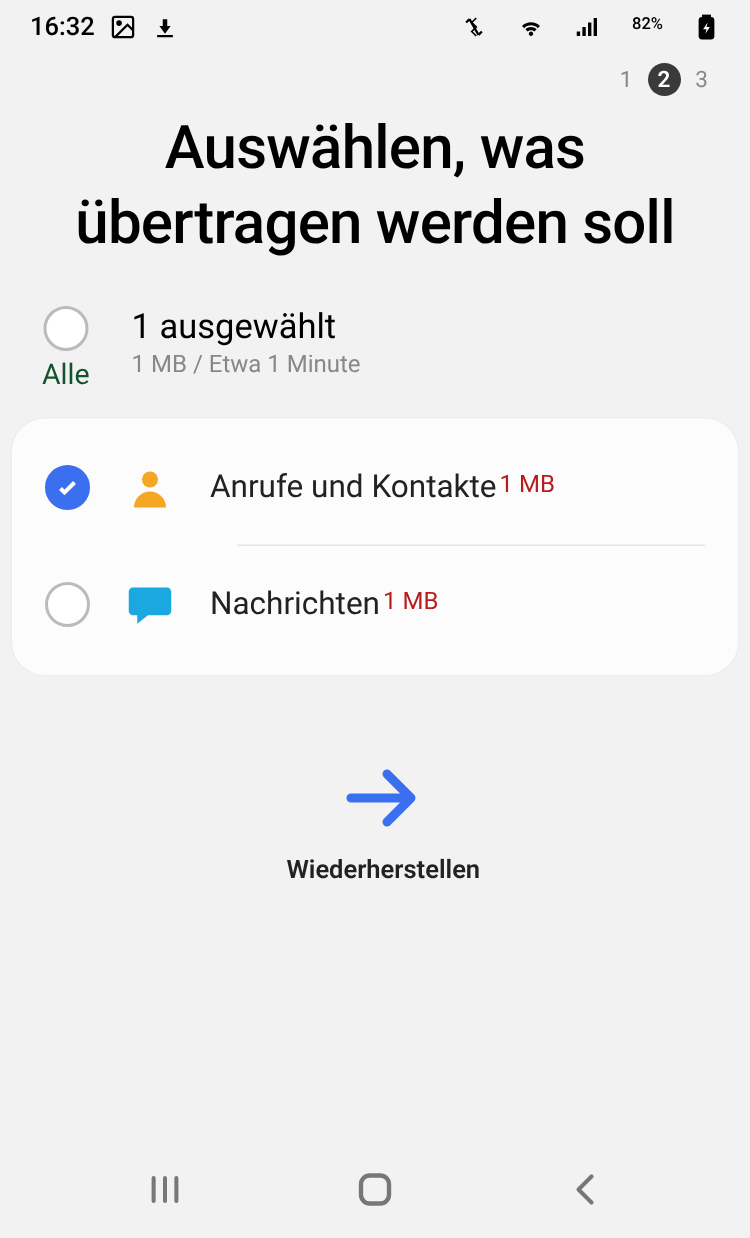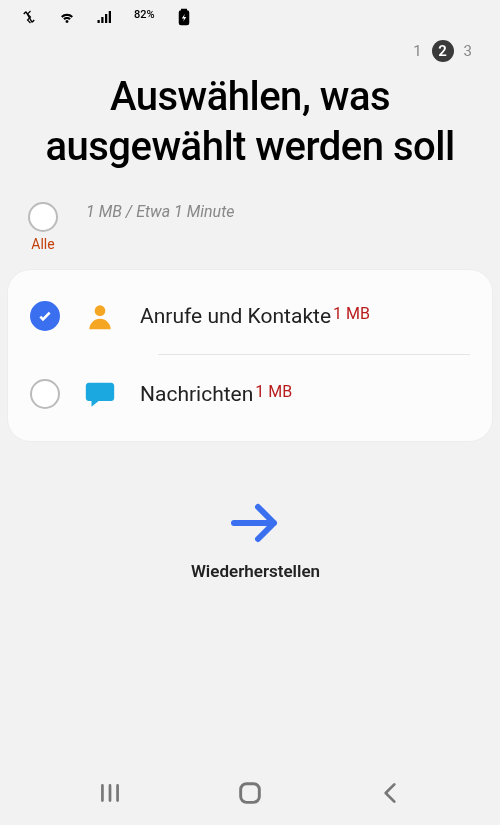--- a/index.html
+++ b/index.html
@@ -72,24 +72,24 @@
       background: #fff;
       display: flex;
       align-items: center;
       justify-content: center;
       flex-shrink: 0;
     }
     .checkbox-circle.checked {
       background: #3a6ff0;
       border-color: #3a6ff0;
     }
-    .all-label { font-size: 14px; color: #c2410c; }
+    .all-label { font-size: 19px; color: #14532d; }
     .summary-text { display: flex; flex-direction: column; gap: 2px; }
     .summary-title { font-size: 23px; color: #000; }
-    .summary-sub { font-size: 16px; color: #888; font-style: italic; }
+    .summary-sub { font-size: 16px; color: #888; }
     .card {
       background: #fcfcfc;
       border-radius: 22px;
       margin: 0 8px;
       padding: 8px 0;
       box-shadow: 0 0 0 1px rgba(0,0,0,0.02);
     }
     .item {
       display: flex;
       align-items: center;
@@ -125,20 +125,31 @@
       justify-content: space-around;
       align-items: center;
       padding: 0 40px;
     }
     .nav-btn { color: #666; }
   </style>
 </head>
 <body>
 
 <div class="status-bar">
+  <div class="status-left">
+    <span>16:32</span>
+    <svg class="icon-small" viewBox="0 0 24 24" fill="none" stroke="#000" stroke-width="2">
+        <rect x="3" y="3" width="18" height="18" rx="2"></rect>
+        <circle cx="8.5" cy="8.5" r="1.5" fill="#000"></circle>
+        <path d="M21 15l-5-5L5 21"></path>
+      </svg>
+    <svg class="icon-small" viewBox="0 0 24 24" fill="#000">
+        <path d="M5 3h14v2H5zM12 6l-5 7h3v6h4v-6h3z" transform="rotate(180 12 12)"></path>
+      </svg>
+  </div>
   <div class="status-right">
     <svg class="icon-small" viewBox="0 0 24 24" fill="#000">
         <path d="M8 5l8 14M5 8l3-3M16 19l3-3" stroke="#000" stroke-width="2"></path>
         <path d="M14 4l-4 4 4 4-4 4 4 4" fill="none" stroke="#000" stroke-width="1.5"></path>
       </svg>
     <svg class="icon-small" viewBox="0 0 24 24" fill="#000">
         <path d="M12 20c1 0 2-1 2-2s-1-2-2-2-2 1-2 2 1 2 2 2zm-5-6c1.4-1.4 3.2-2 5-2s3.6.6 5 2l-2 2c-.8-.8-1.9-1.2-3-1.2s-2.2.4-3 1.2zm-3-3c2.2-2.2 5-3.3 8-3.3s5.8 1.1 8 3.3l-2 2c-1.6-1.6-3.8-2.5-6-2.5s-4.4.9-6 2.5z"></path>
       </svg>
     <svg class="icon-small" viewBox="0 0 24 24" fill="#000">
         <rect x="2" y="16" width="3" height="4"></rect>
@@ -154,28 +165,29 @@
       </svg>
   </div>
 </div>
 
 <div class="pager">
   <span>1</span>
   <span class="active">2</span>
   <span>3</span>
 </div>
 
-<h1 class="title">Auswählen, was ausgewählt werden soll</h1>
+<h1 class="title">Auswählen, was übertragen werden soll</h1>
 
 <div class="summary">
   <div class="all-col">
     <div class="checkbox-circle"></div>
     <span class="all-label">Alle</span>
   </div>
   <div class="summary-text">
+    <span class="summary-title">1 ausgewählt</span>
     <span class="summary-sub">1 MB / Etwa 1 Minute</span>
   </div>
 </div>
 
 <div class="card">
   <div class="item">
     <div class="checkbox-circle checked">
       <svg width="16" height="16" viewBox="0 0 24 24" fill="none" stroke="#fff" stroke-width="4">
           <path d="M5 13l4 4L19 7"></path>
         </svg>

